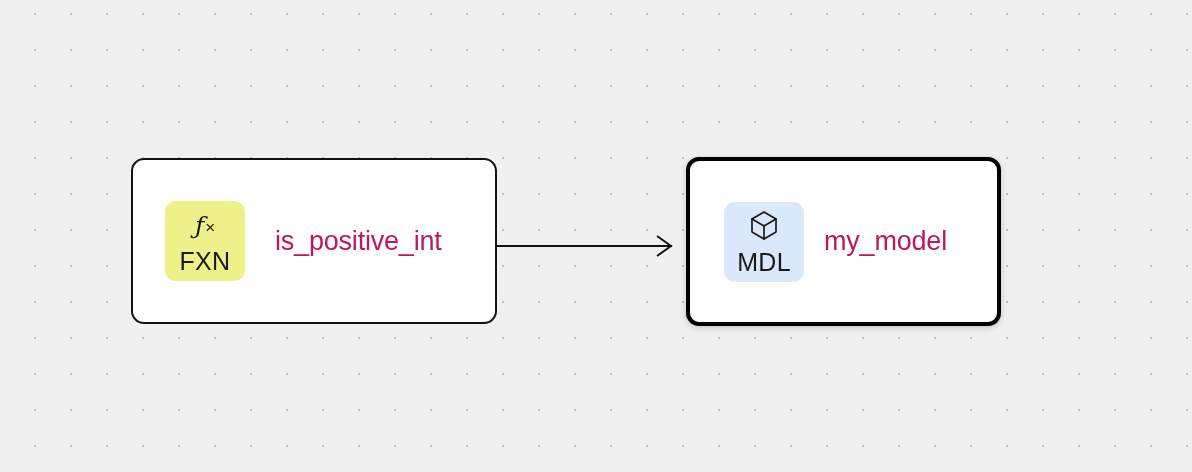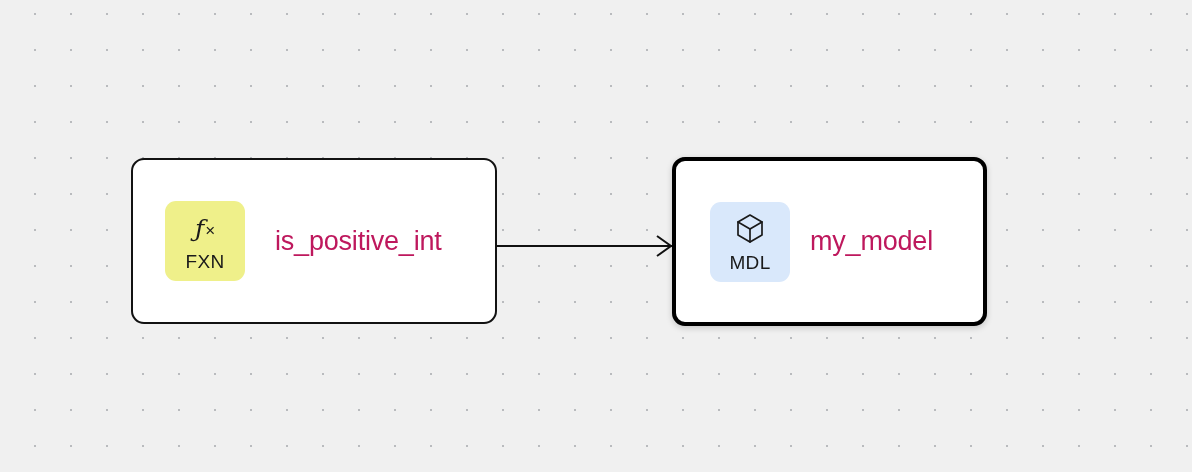--- a/index.html
+++ b/index.html
@@ -30,21 +30,21 @@
     border-radius: 13px;
   }
   .node.fxn-node {
     left: 131px;
     top: 158px;
     width: 366px;
     height: 166px;
     border: 2px solid #121212;
   }
   .node.mdl-node {
-    left: 672px;
+    left: 686px;
     top: 157px;
     width: 315px;
     height: 169px;
     border: 4px solid #000000;
     box-shadow: 0 2px 6px rgba(0,0,0,0.18);
   }
 
   
   .badge {
     box-sizing: border-box;
@@ -75,21 +75,21 @@
   }
   .badge-glyph.fx-glyph .times {
     font-family: "Liberation Sans", sans-serif;
     font-style: normal;
     font-size: 17px;
     margin-left: 1px;
     position: relative;
     top: 2px;
   }
   .badge-abbr {
-    font-size: 19px;
+    font-size: 25px;
     color: #1a1a1a;
     line-height: 1;
     margin-top: 7px;
     letter-spacing: 0.3px;
   }
   .badge-fxn { background: #eff08a; }
   .badge-mdl { background: #d9e8fb; }
 
   
   .node-title {

